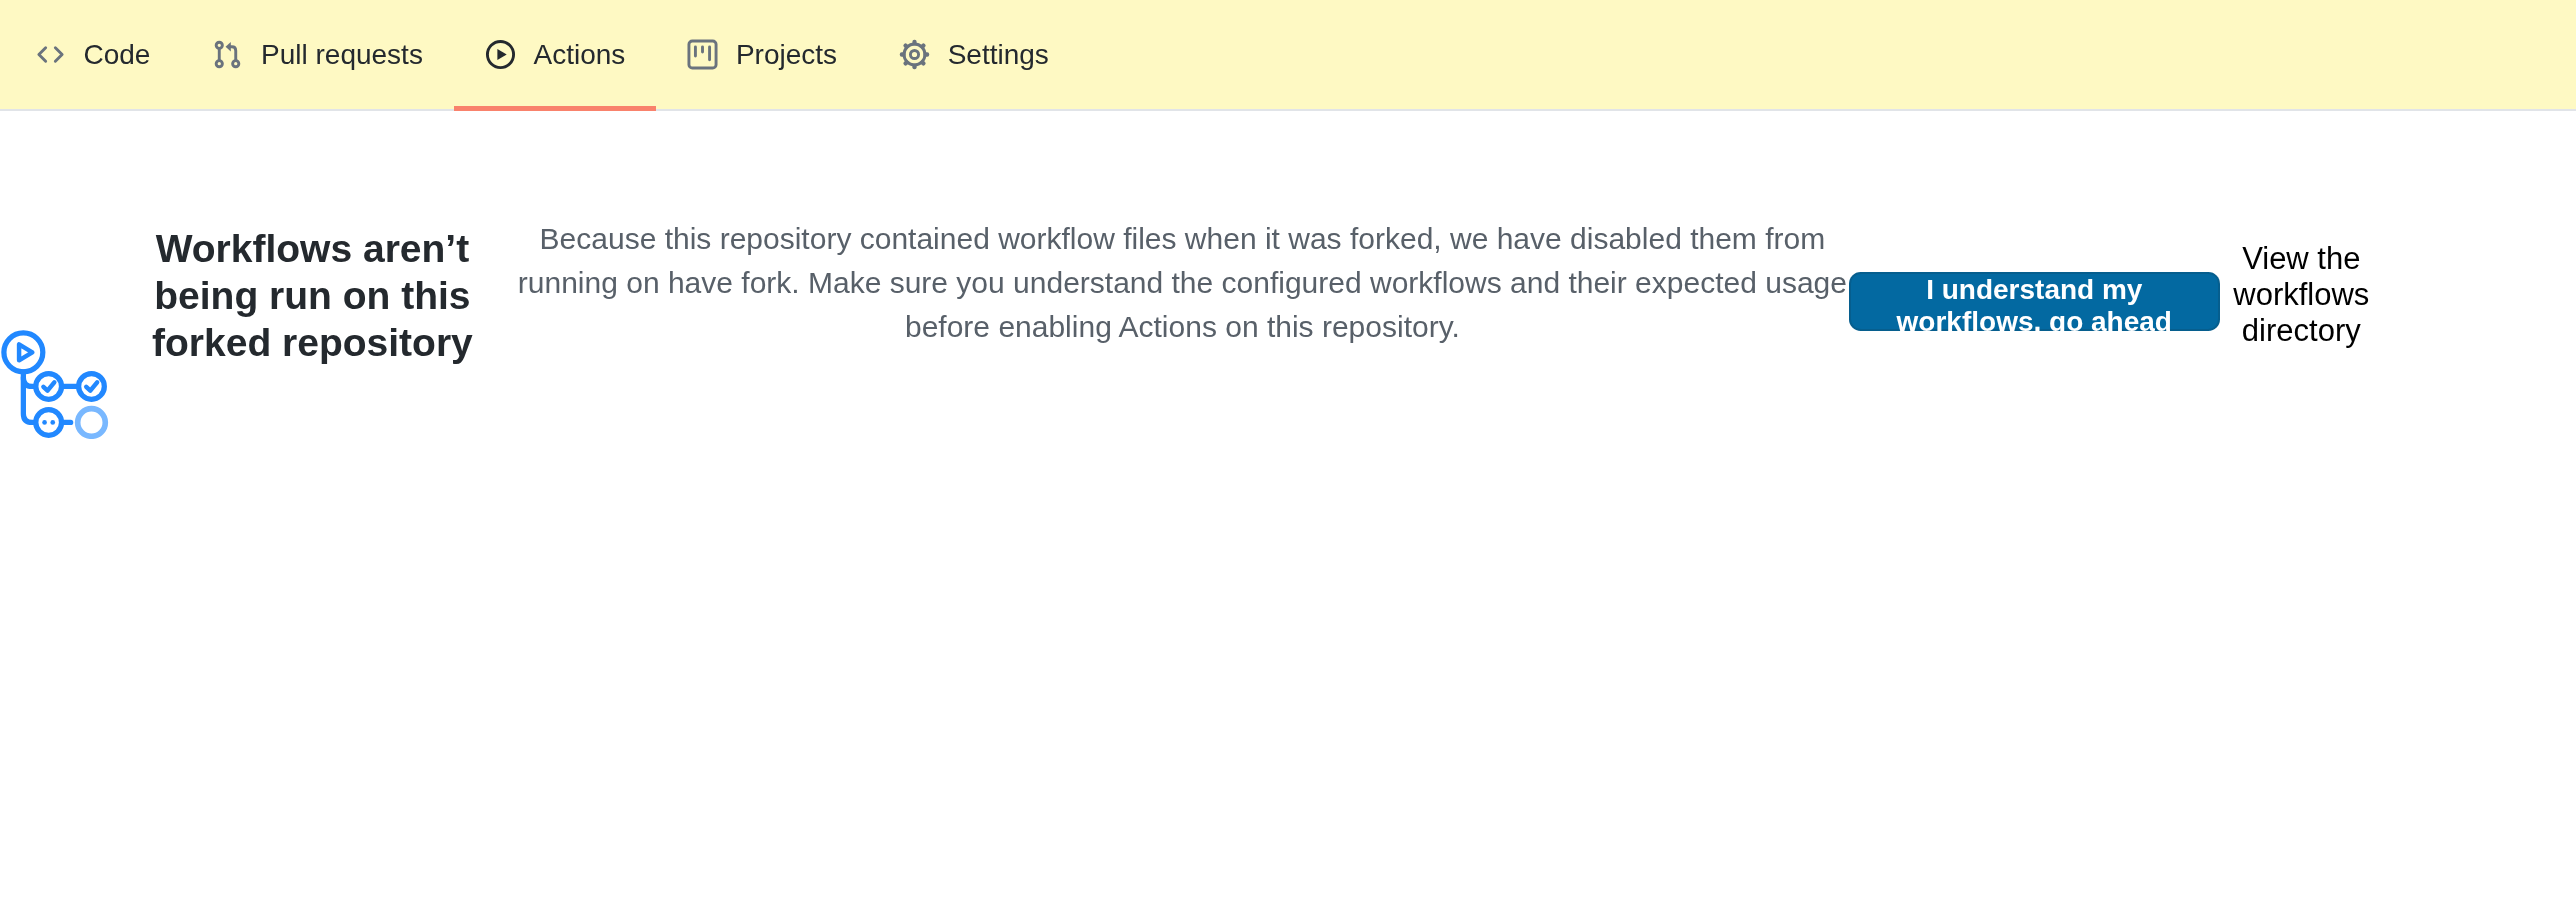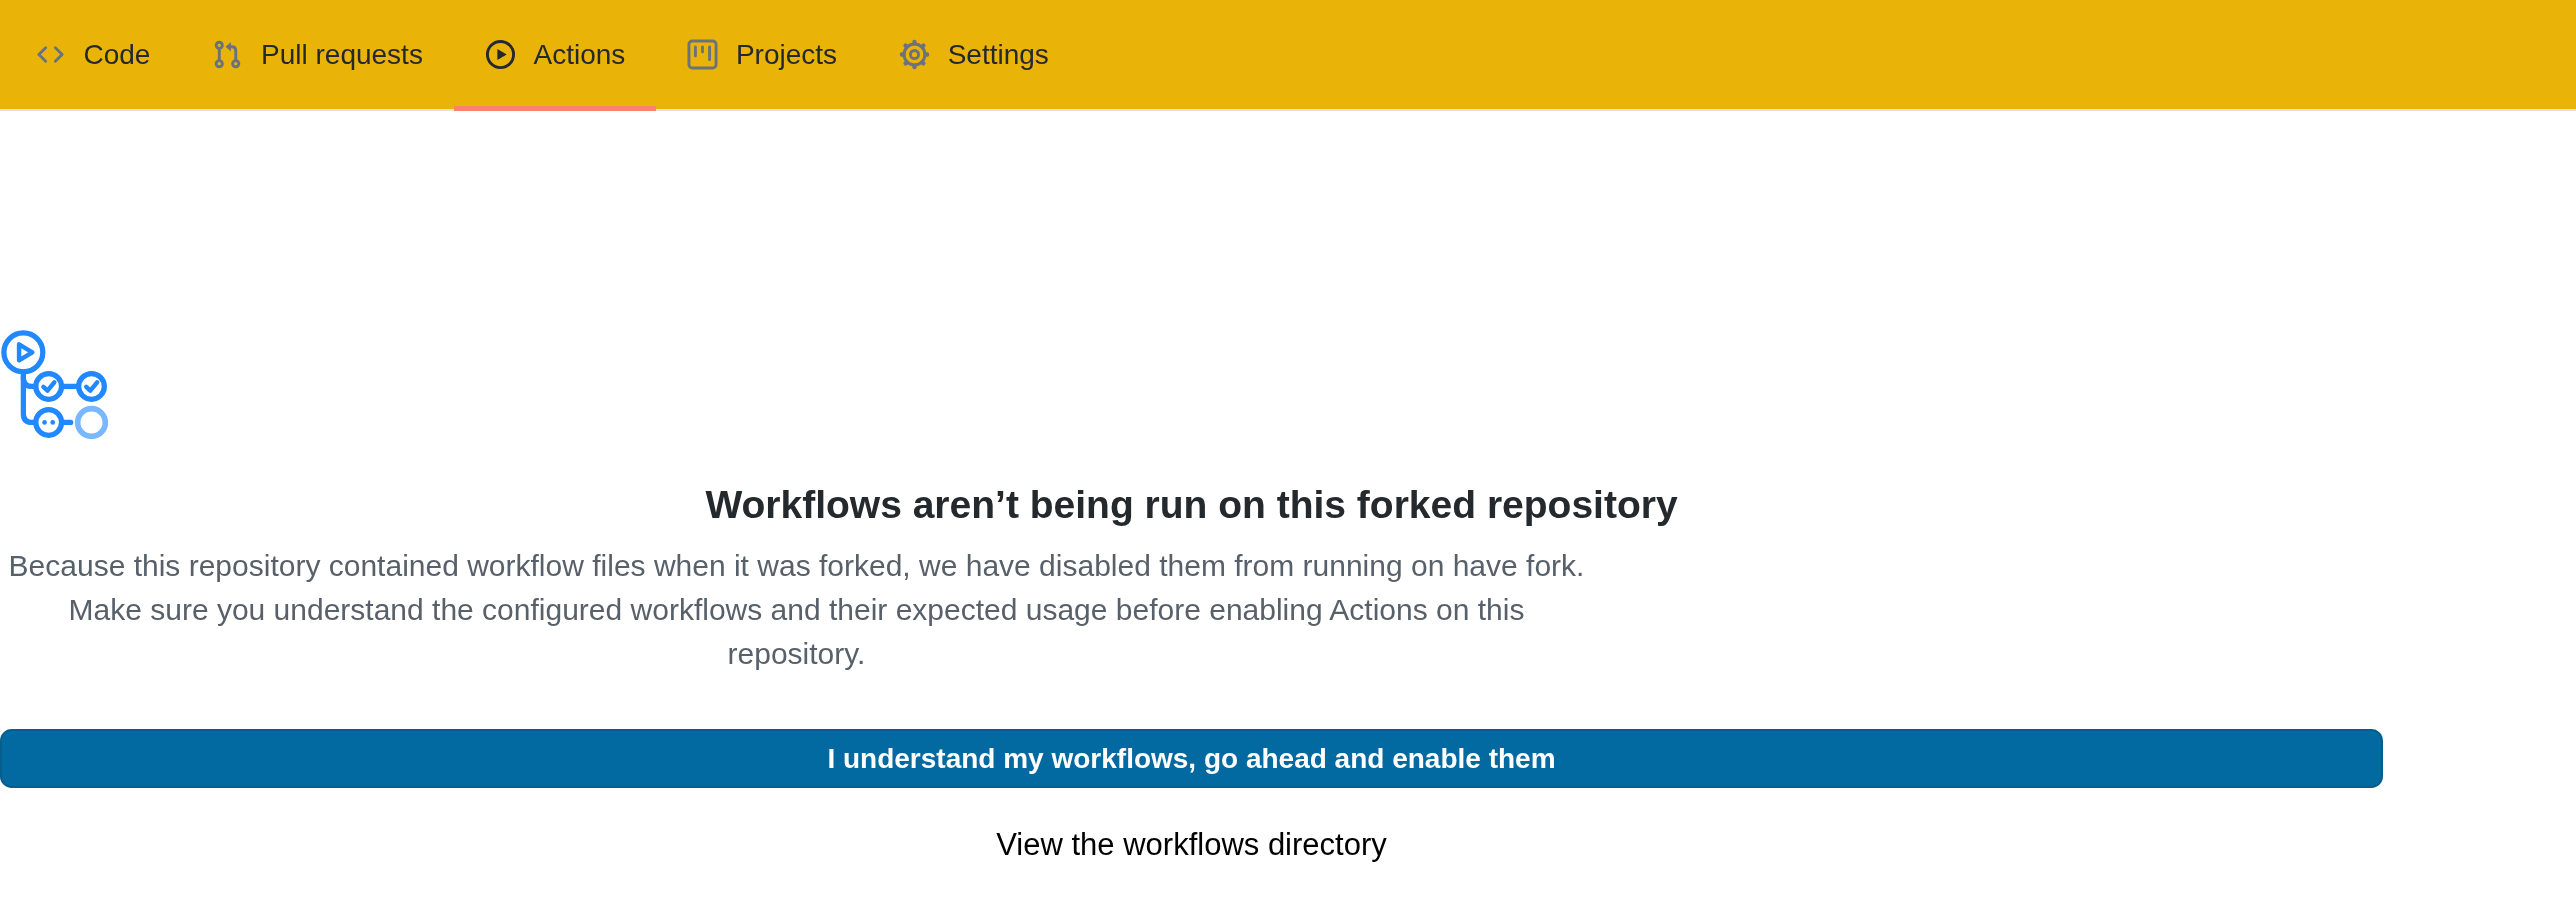--- a/index.html
+++ b/index.html
@@ -7,21 +7,21 @@
   body {
     background: #ffffff;
     font-family: "Liberation Sans", sans-serif;
     color: #24292e;
     overflow: hidden;
   }
 
   
   .repo-nav {
     height: 111px;
-    background: #eab308;
+    background: #fef9c3;
     border-bottom: 2px solid #e1e4e8;
     display: flex;
     align-items: stretch;
     padding-left: 3.9px;
   }
   .tab {
     position: relative;
     display: flex;
     align-items: center;
     gap: 17.6px;
@@ -45,21 +45,22 @@
     position: absolute;
     left: 0; right: 0; bottom: -2px;
     height: 4.9px;
     background: #f9826c;
   }
 
   
   .main-wrap { width: 2383px; }
   .blankslate {
     display: flex;
-    flex-direction: column;
+    flex-direction: row;
+    align-items: center;
     text-align: center;
   }
   .workflow-art { margin-top: 217px; width: 109px; height: 111px; }
   .workflow-art svg { width: 109px; height: 111px; display: block; }
   .ws { stroke: #2188ff; fill: none; stroke-width: 2.7; stroke-linecap: round; stroke-linejoin: round; }
   .ws-thin { stroke: #2188ff; fill: none; stroke-width: 2.3; stroke-linecap: round; stroke-linejoin: round; }
   .ws-light { stroke: #79b8ff; fill: none; stroke-width: 2.9; }
   .wdot { fill: #2188ff; }
 
   .bs-heading {

